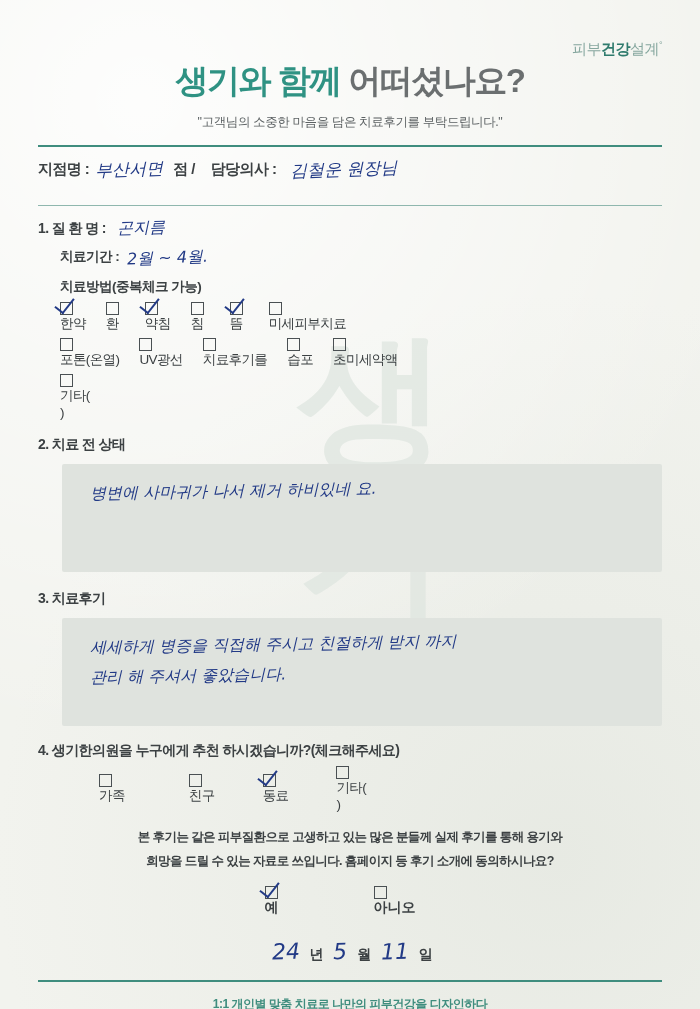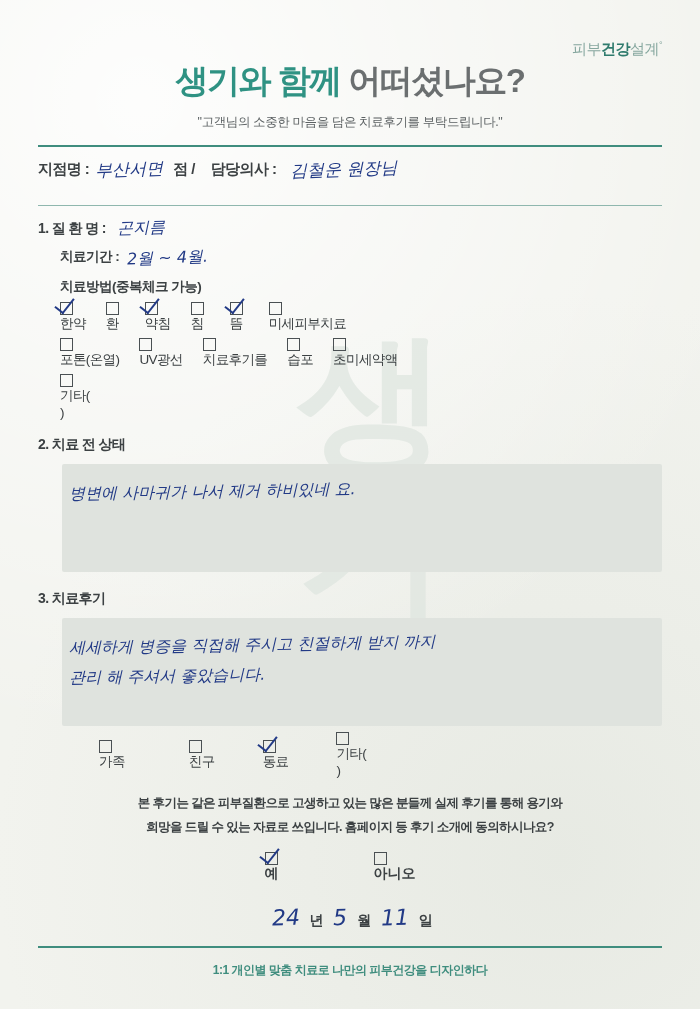--- a/index.html
+++ b/index.html
@@ -161,21 +161,21 @@
   .fill-line {
     display: inline-block;
     border-bottom: 0px;
     min-width: 120px;
   }
   
   .answer {
     margin: 10px 0 0 24px;
     background: #dfe3de;
     border-radius: 2px;
-    padding: 10px 7px;
+    padding: 10px 28px;
     min-height: 66px;
     position: relative;
   }
   .answer.tall { min-height: 88px; }
   .answer .hand {
     display: block;
     font-size: 16px;
     line-height: 1.9;
     transform: rotate(-1deg);
   }
@@ -342,20 +342,24 @@
 
     <div class="q" style="margin-top:18px;">
       <span>3.</span>
       <span>치료후기</span>
     </div>
     <div class="answer tall">
       <span class="hand ink">세세하게 병증을 직접해 주시고  친절하게  받지 까지</span>
       <span class="hand ink">관리 해 주셔서  좋았습니다.</span>
     </div>
 
+    <div class="q" style="margin-top:16px;">
+      <span>4.</span>
+      <span>생기한의원을 누구에게 추천 하시겠습니까?(체크해주세요)</span>
+    </div>
     <div class="opts">
       <div class="optrow">
         <span class="opt" style="margin-right:64px;padding-left:39px;">
             <span class="box"></span>
             <span>가족</span>
           </span>
         <span class="opt" style="margin-right:48px;">
             <span class="box"></span>
             <span>친구</span>
           </span>

